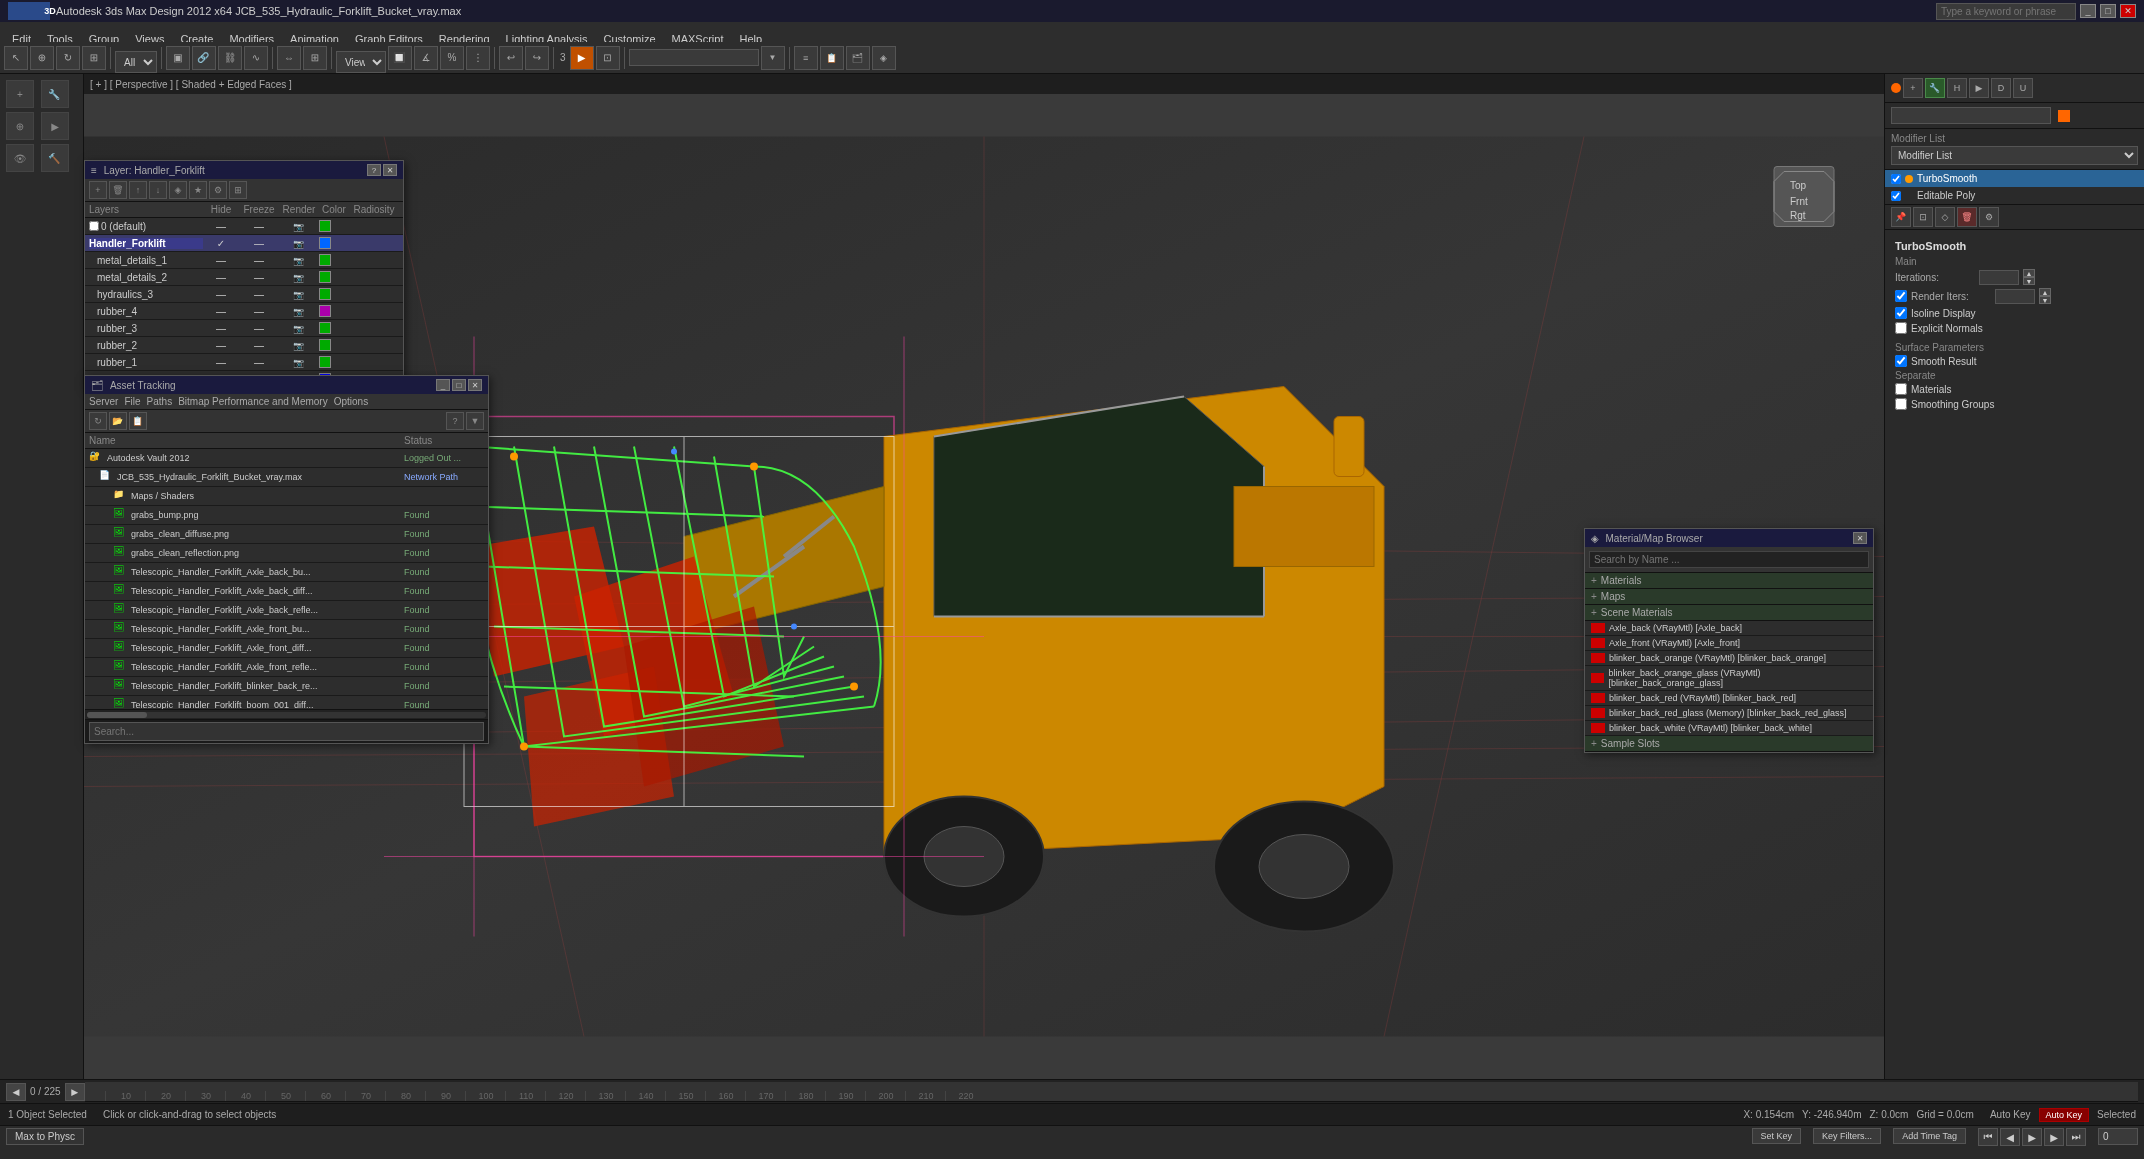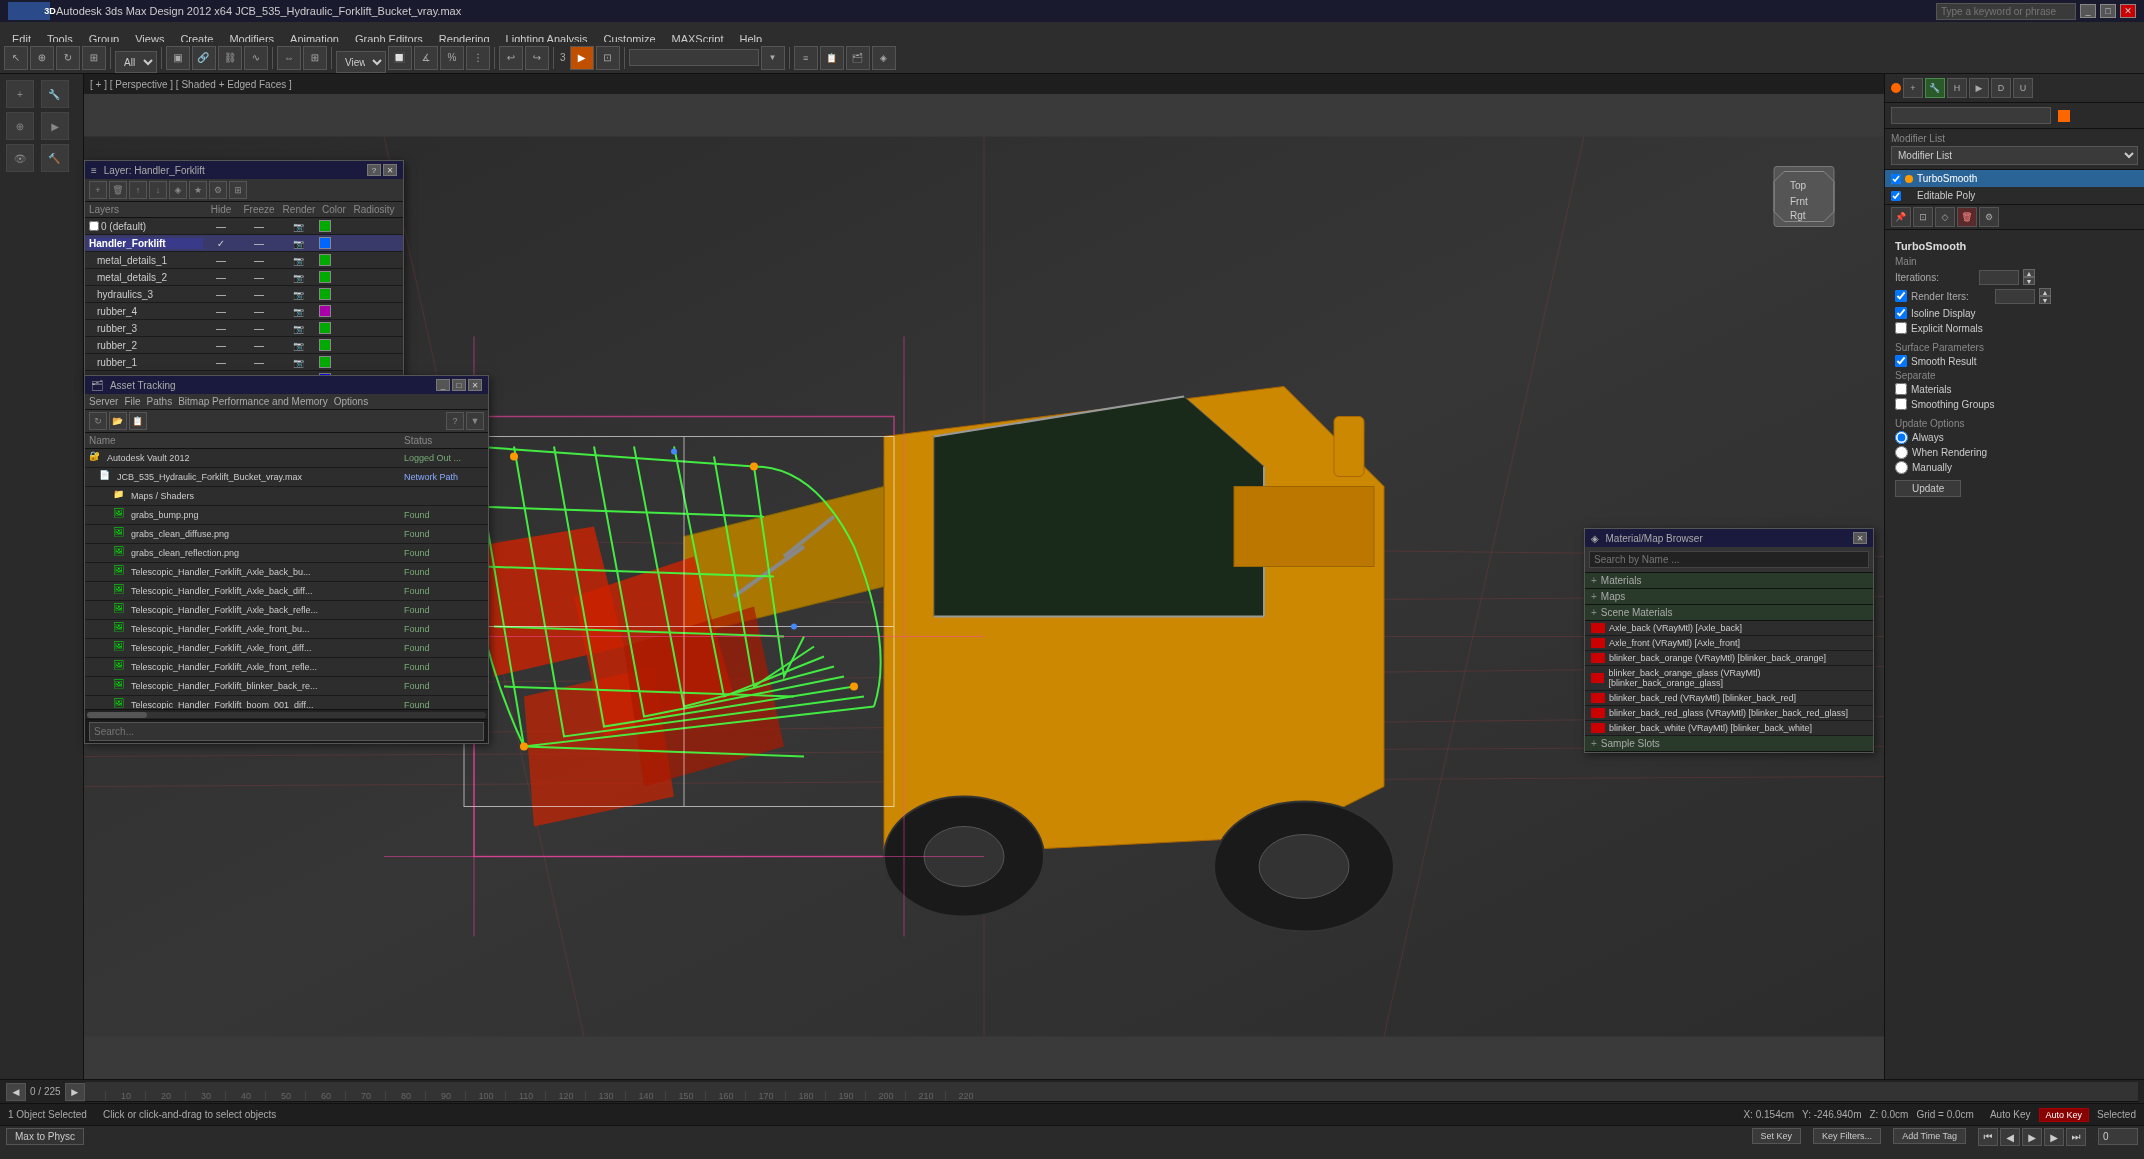--- a/index.html
+++ b/index.html
@@ -686,36 +686,20 @@
         <div class="param-row">
           <input type="checkbox" class="param-checkbox" style="">
           <span>Materials</span>
         </div>
         <div class="param-row">
           <input type="checkbox" class="param-checkbox" style="">
           <span>Smoothing Groups</span>
         </div>
       </div>
 
-      <div class="update-section">
-        <div class="section-header">Update Options</div>
-        <div class="radio-row">
-          <input type="radio" name="update" checked="" style="">
-          <span>Always</span>
-        </div>
-        <div class="radio-row">
-          <input type="radio" name="update" style="">
-          <span>When Rendering</span>
-        </div>
-        <div class="radio-row">
-          <input type="radio" name="update" style="">
-          <span>Manually</span>
-        </div>
-        <button class="update-btn">Update</button>
-      </div>
     </div>
   </div>
 </div>
 
 <div class="floating-panel" id="layer-panel" style="top:160px;left:84px;width:320px;">
   <div class="panel-titlebar">
     <div>
       <span class="panel-icon">≡</span>
       <span>Layer: Handler_Forklift</span>
     </div>
@@ -1019,21 +1003,21 @@
     <div class="mat-row">
       <div class="mat-color-box" style="background:#cc0000;"></div>
       <span>blinker_back_orange_glass (VRayMtl) [blinker_back_orange_glass]</span>
     </div>
     <div class="mat-row">
       <div class="mat-color-box" style="background:#cc0000;"></div>
       <span>blinker_back_red (VRayMtl) [blinker_back_red]</span>
     </div>
     <div class="mat-row">
       <div class="mat-color-box" style="background:#cc0000;"></div>
-      <span>blinker_back_red_glass (VRayMtl) [blinker_back_red_glass]</span>
+      <span>blinker_back_red_glass (Memory) [blinker_back_red_glass]</span>
     </div>
     <div class="mat-row">
       <div class="mat-color-box" style="background:#cc0000;"></div>
       <span>blinker_back_white (VRayMtl) [blinker_back_white]</span>
     </div>
   </div>
   <div class="mat-section-header">
     <span class="mat-plus">+</span>
     <span>Sample Slots</span>
   </div>

